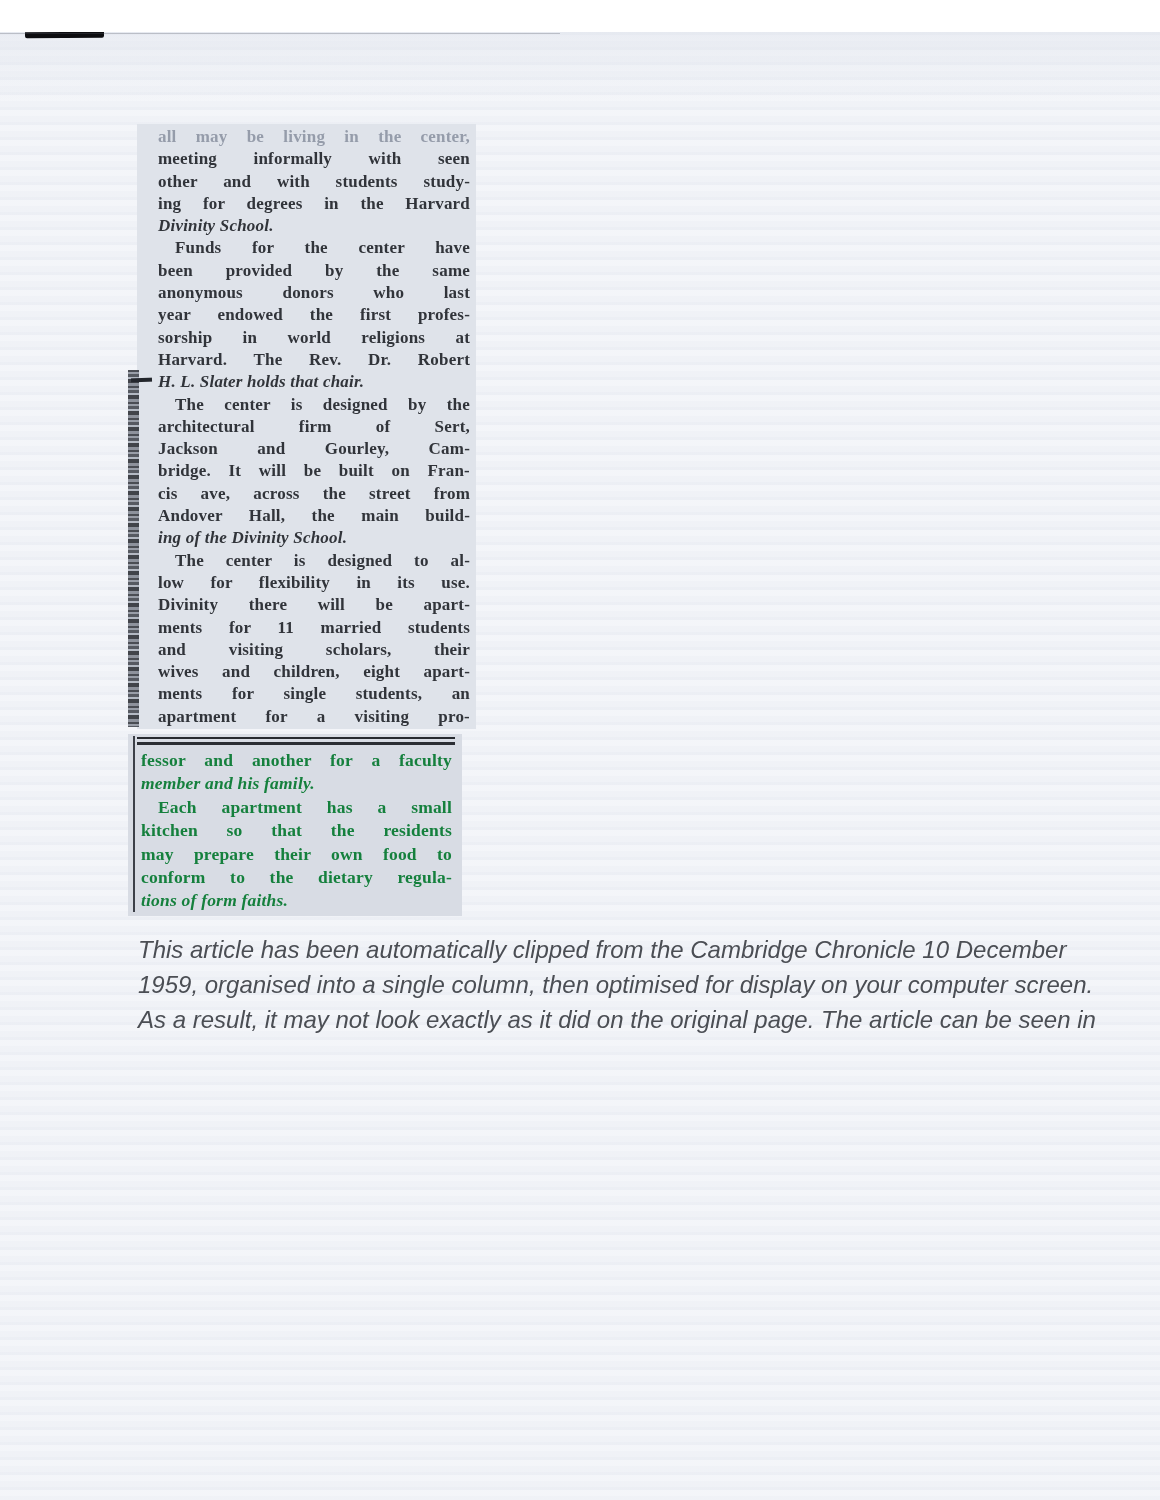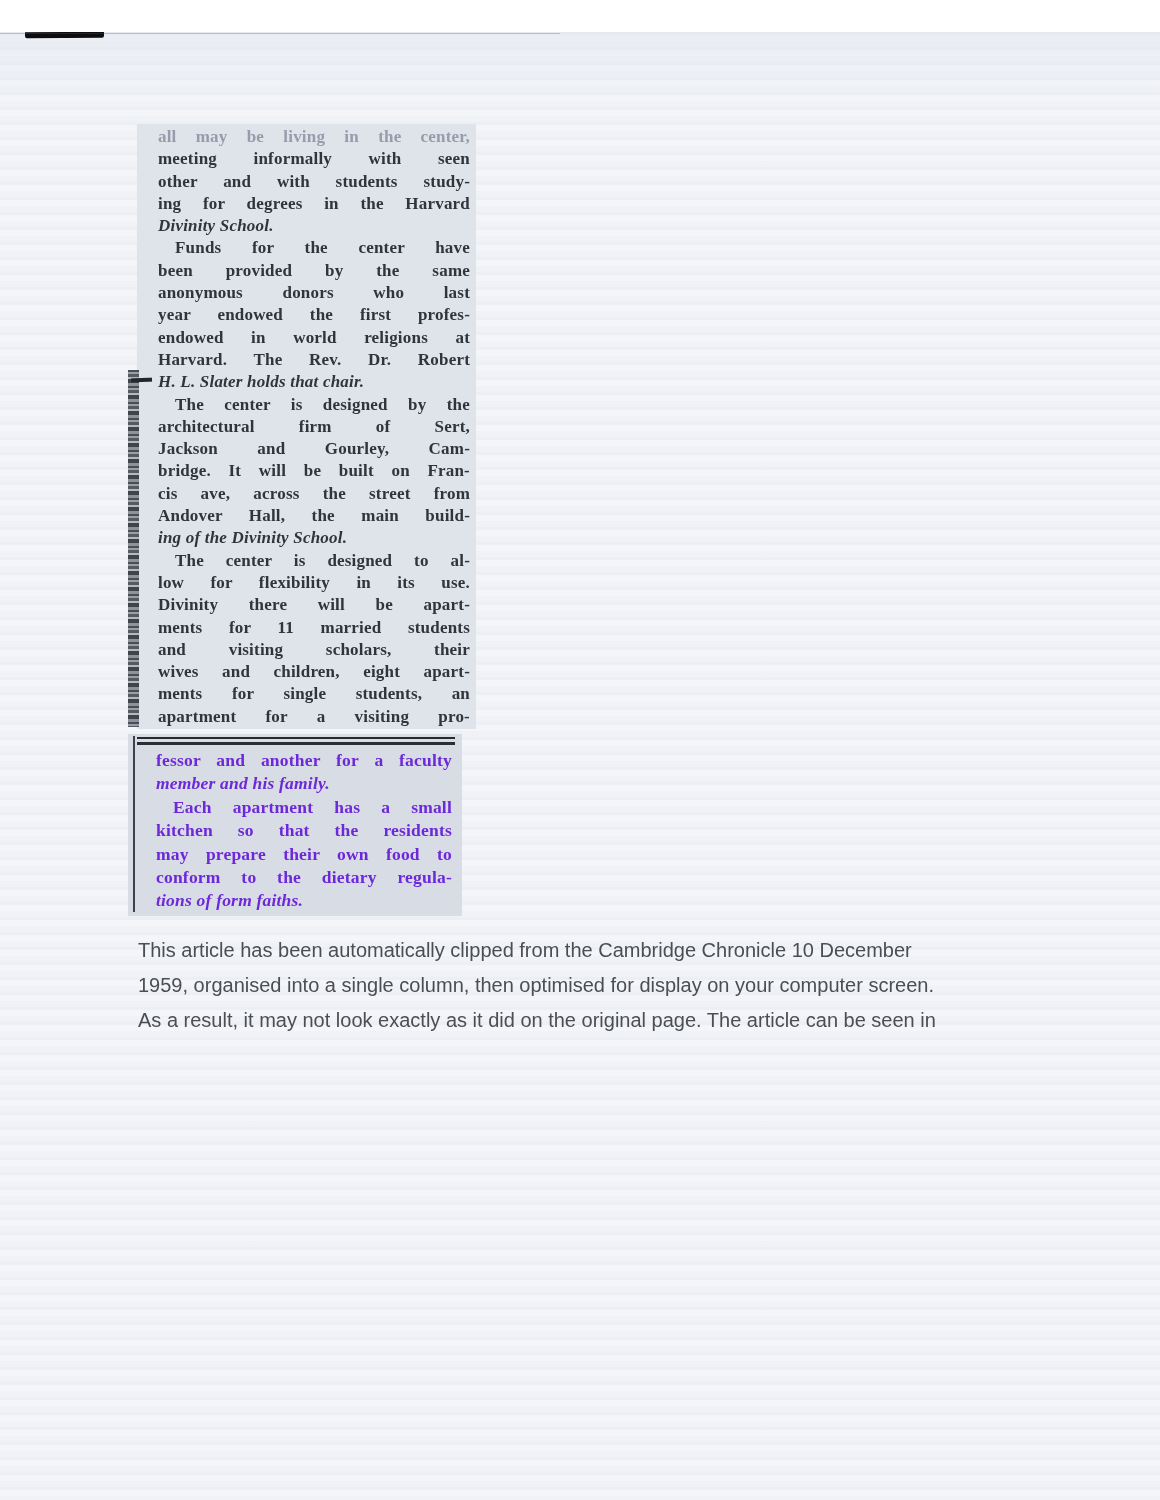--- a/index.html
+++ b/index.html
@@ -37,23 +37,23 @@
     font-family:"Liberation Serif", serif;
     font-weight:bold;
     color:#31343a;
     filter:blur(0.3px);
   }
   .clip1 .np-text{
     padding:2px 6px 0 21px;
     font-size:17px;line-height:22.3px;letter-spacing:0.2px;
   }
   .clip2 .np-text{
-    padding:4px 10px 0 28px;
+    padding:4px 10px 0 13px;
     font-size:17.5px;line-height:23.4px;letter-spacing:0.2px;
-    color:#6d28d9;
+    color:#15803d;
   }
   .np-line{text-align:justify;text-align-last:justify;white-space:normal;}
   .np-line.end{text-align-last:left;font-style:italic;}
   .np-line.indent{text-indent:17px;}
   .np-line.faded{color:#959caa;filter:blur(0.55px);}
   
   .edge-strip{
     position:absolute;left:-9px;top:246px;width:11px;height:357px;
     background:repeating-linear-gradient(180deg,
       #2e3138 0 2px, #8b909b 2px 4px, #3c4048 4px 7px,
@@ -71,23 +71,24 @@
     filter:blur(0.35px);
   }
   .clip2 .vline{
     position:absolute;left:5px;top:2px;width:2px;height:176px;
     background:#3c4048;filter:blur(0.3px);
   }
   .clip2 .np-text{margin-top:11px;}
   
   .caption{
     position:absolute;left:138px;top:901px;width:960px;
-    font-size:20px;line-height:34.8px;
+    font-size:24px;line-height:34.8px;
     color:#4b4e54;
     filter:blur(0.2px);
+    font-style:italic;
   }
   .cap-line{white-space:nowrap;}
   .page-view-link{text-decoration:none;cursor:pointer;}
 </style>
 </head>
 <body>
 
 <div class="page" style="background-color: rgb(242, 244, 248); margin-top: 32px;">
 
   <div class="artifact-topleft"></div>
@@ -99,21 +100,21 @@
     <div class="np-text">
         <div class="np-line faded">all may be living in the center,</div>
         <div class="np-line">meeting informally with seen</div>
         <div class="np-line">other and with students study-</div>
         <div class="np-line">ing for degrees in the Harvard</div>
         <div class="np-line end">Divinity School.</div>
         <div class="np-line indent">Funds for the center have</div>
         <div class="np-line">been provided by the same</div>
         <div class="np-line">anonymous donors who last</div>
         <div class="np-line">year endowed the first profes-</div>
-        <div class="np-line">endowed in world religions at</div>
+        <div class="np-line">sorship in world religions at</div>
         <div class="np-line">Harvard. The Rev. Dr. Robert</div>
         <div class="np-line end">H. L. Slater holds that chair.</div>
         <div class="np-line indent">The center is designed by the</div>
         <div class="np-line">architectural firm of Sert,</div>
         <div class="np-line">Jackson and Gourley, Cam-</div>
         <div class="np-line">bridge. It will be built on Fran-</div>
         <div class="np-line">cis ave, across the street from</div>
         <div class="np-line">Andover Hall, the main build-</div>
         <div class="np-line end">ing of the Divinity School.</div>
         <div class="np-line indent">The center is designed to al-</div>

